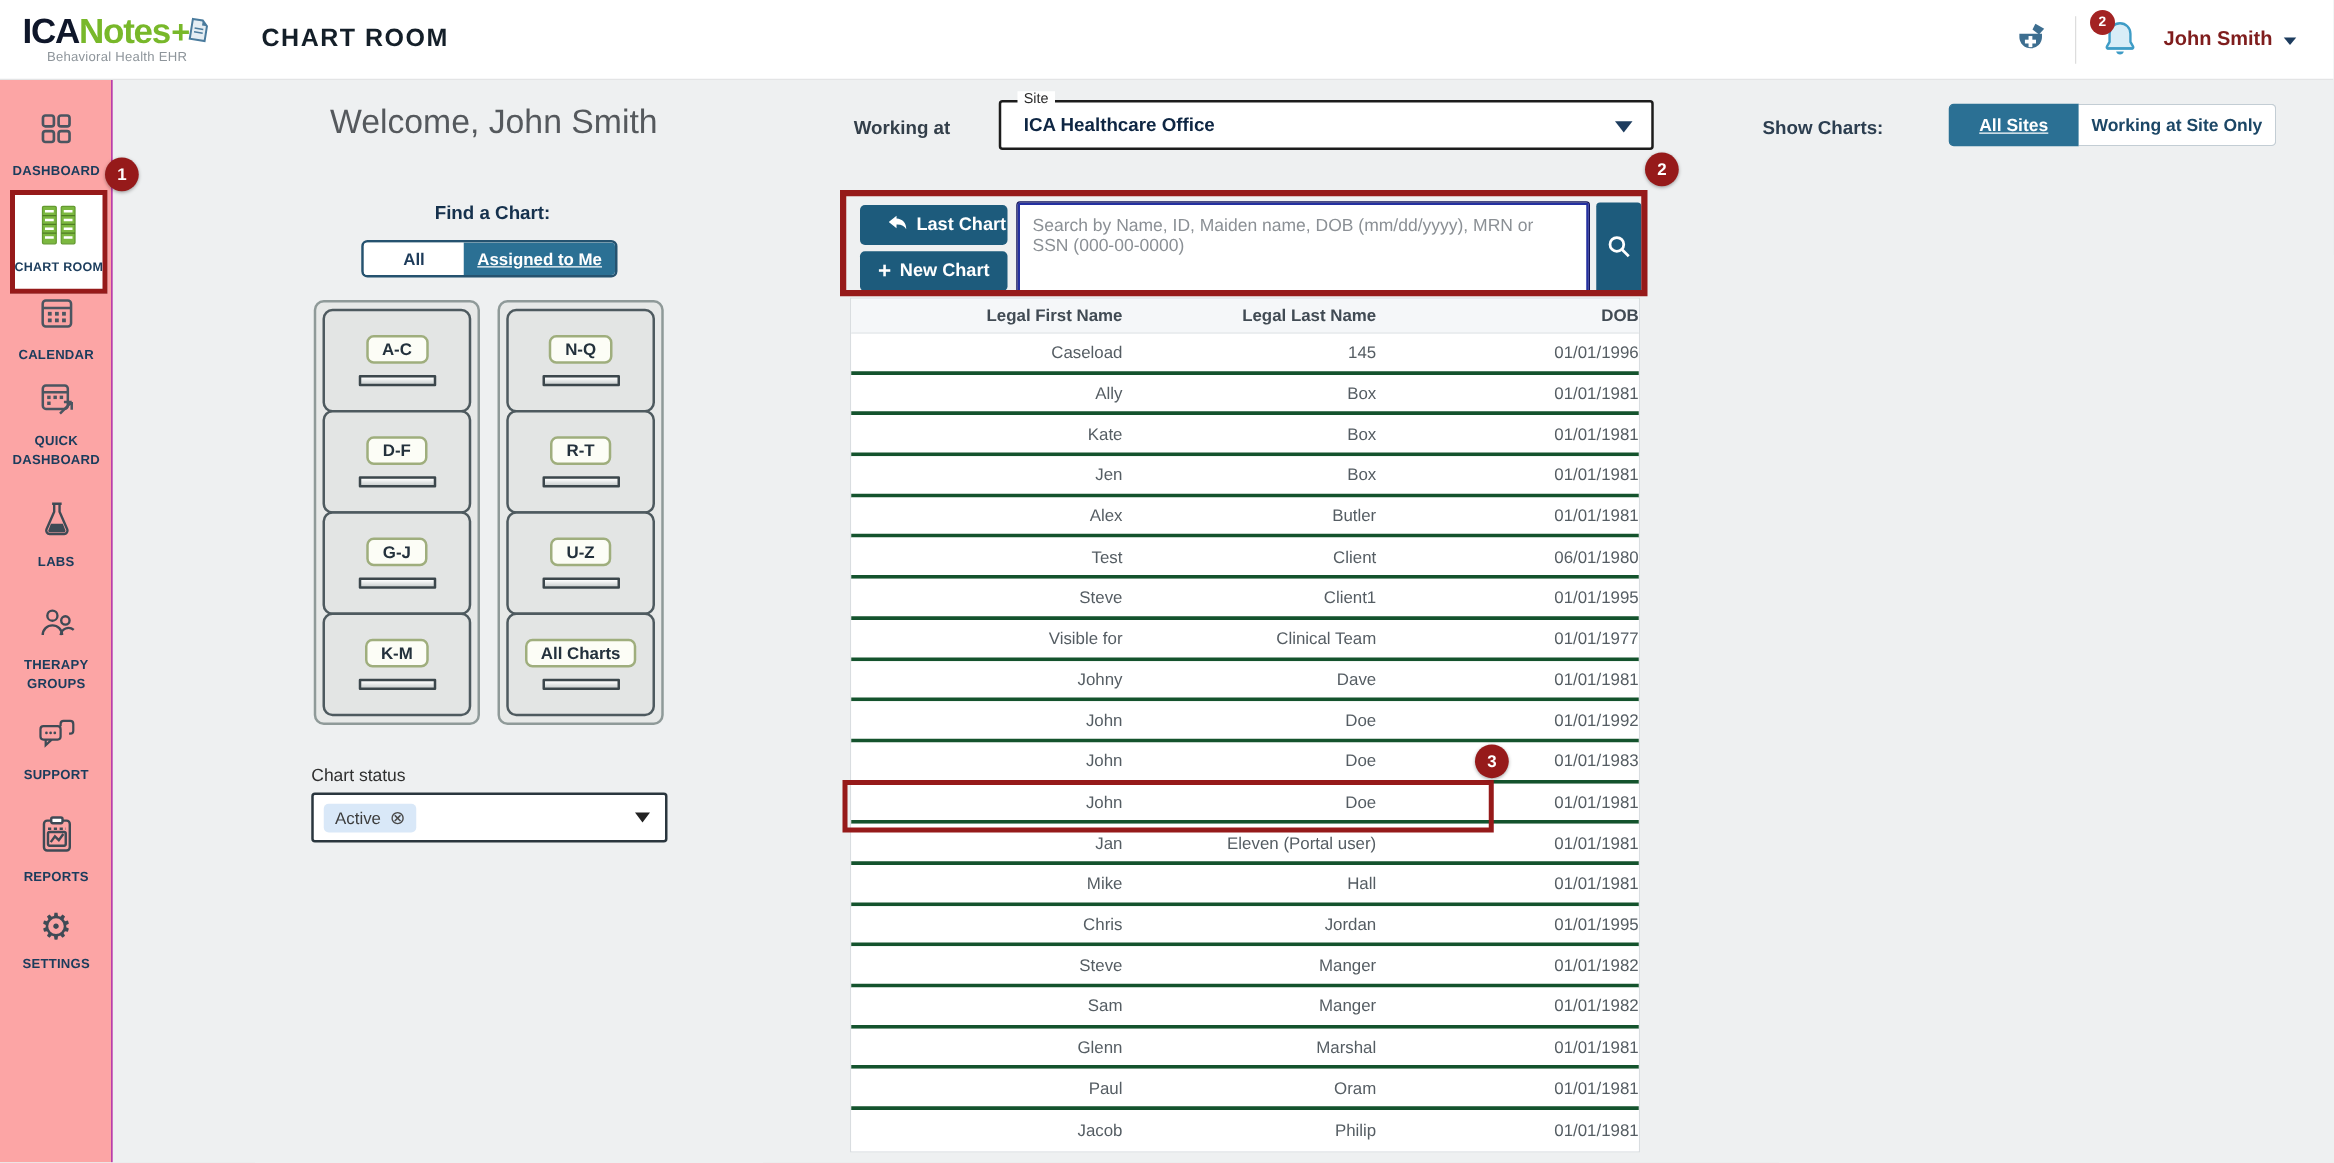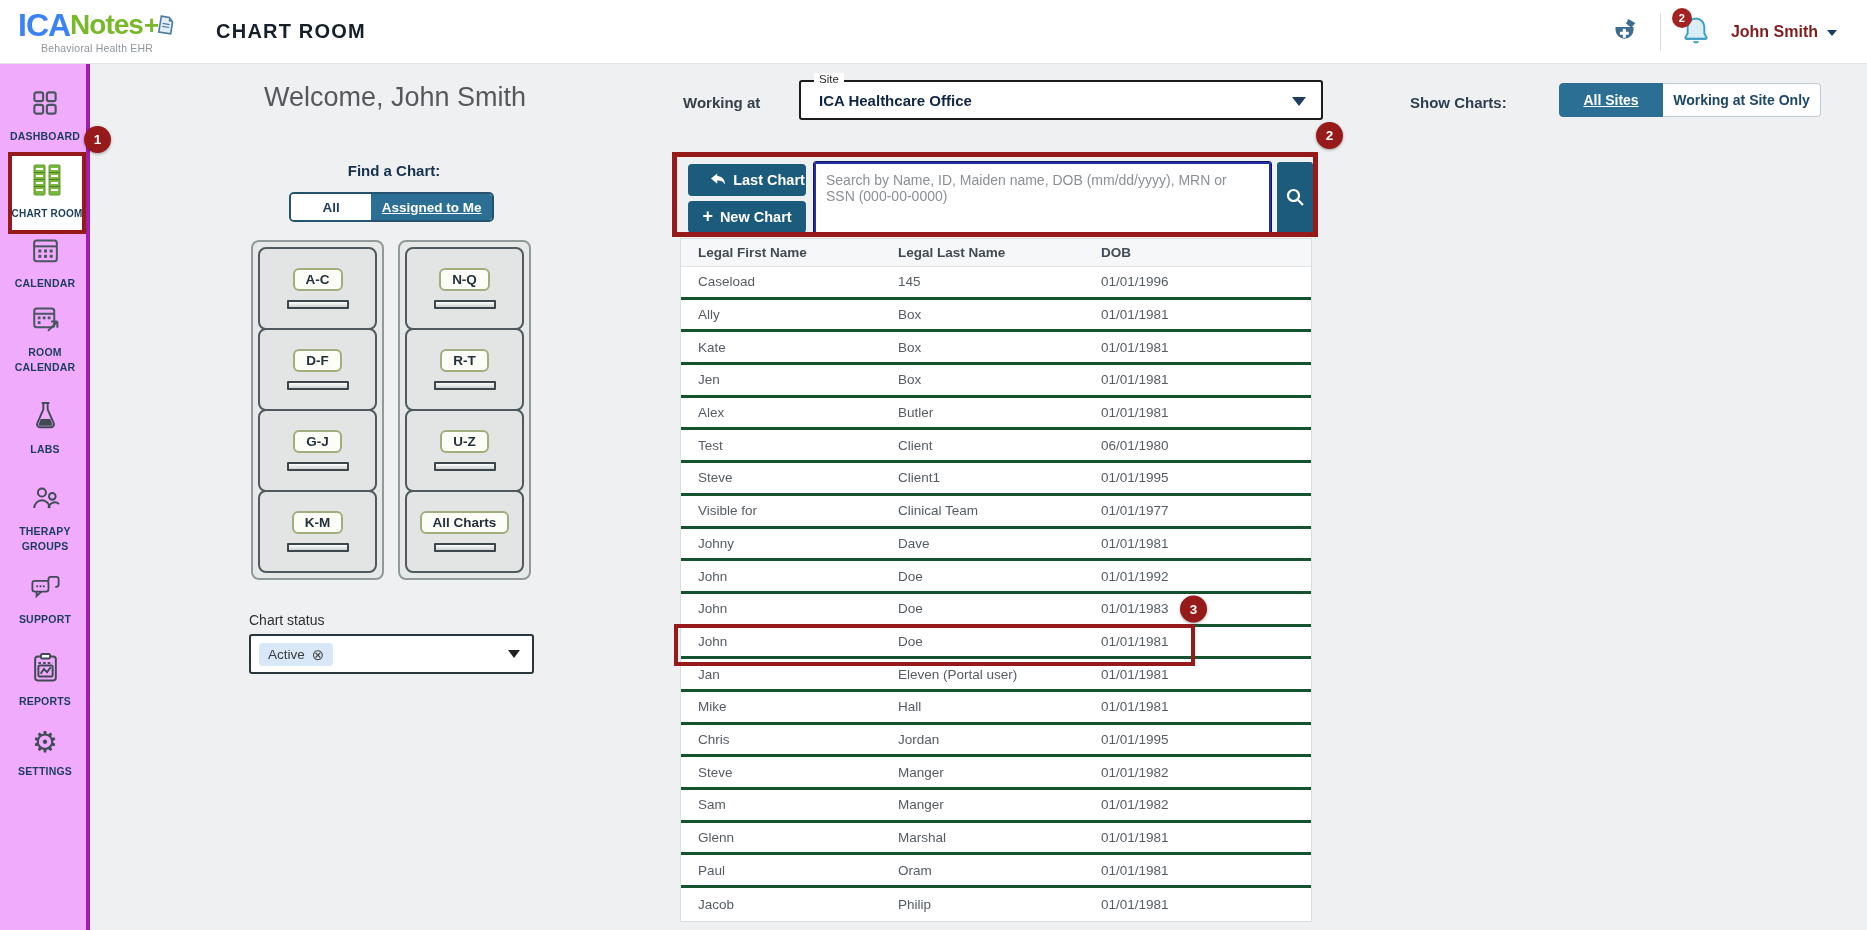--- a/index.html
+++ b/index.html
@@ -9,21 +9,21 @@
     background:#eef0f1; font-family:"Liberation Sans","DejaVu Sans",sans-serif;
   }
   
   .header {
     position:absolute; top:0; left:0; width:1867px; height:64px;
     background:#fff; border-bottom:1px solid #e3e4e5;
     display:flex; align-items:center; z-index:20;
   }
   .logo { margin-left:18px; cursor:pointer; }
   .logo-row { display:flex; align-items:center; line-height:1; }
-  .logo-ica { font-size:32px; font-weight:800; color:#3b82f6; letter-spacing:-1px; }
+  .logo-ica { font-size:28px; font-weight:800; color:#0f172a; letter-spacing:-1px; }
   .logo-notes { font-size:28px; font-weight:700; color:#78b82a; letter-spacing:-1px; }
   .logo-plus { font-size:26px; font-weight:800; color:#78b82a; margin-left:1px; }
   .logo-doc { margin-left:-3px; margin-top:2px; }
   .logo-tagline { font-size:10.5px; color:#8e959b; margin-top:1px; text-align:center; letter-spacing:.2px; }
   .app-title { margin-left:40px; font-size:20px; font-weight:700; color:#141f29; letter-spacing:1.2px; }
   .header-right { margin-left:auto; margin-right:30px; display:flex; align-items:center; gap:20px; }
   .icon-btn { background:none; border:none; cursor:pointer; display:flex; align-items:center; }
   .header-divider { width:1px; height:38px; background:#ddd; }
   .bell-wrap { position:relative; }
   .notif-badge {
@@ -31,21 +31,21 @@
     background:#a32323; color:#fff; font-size:11px; font-weight:700;
     display:flex; align-items:center; justify-content:center;
   }
   .user-menu { display:flex; align-items:center; gap:9px; cursor:pointer; }
   .user-name { font-size:16px; font-weight:700; color:#7f1d1d; }
   .chev-down { width:0; height:0; border-left:5px solid transparent; border-right:5px solid transparent; border-top:6px solid #1d3c5e; margin-top:2px; }
 
   
   .sidebar {
     position:absolute; top:64px; left:0; width:90px; height:866px;
-    background:#f0abfc; border-right:4px solid #a21caf; z-index:15;
+    background:#fca5a5; border-right:1px solid #a21caf; z-index:15;
   }
   .side-item {
     position:absolute; left:0; width:90px; display:flex; flex-direction:column;
     align-items:center; gap:7px; text-align:center; cursor:pointer;
     font-size:10.5px; font-weight:700; color:#1b3c5c; line-height:1.45; letter-spacing:.2px;
   }
   .side-item.active {
     left:8px; width:78px; border:4px solid #961a1a; padding:7px 0 9px; gap:5px; font-size:10px;
     white-space:nowrap; background:#fff;
   }
@@ -122,21 +122,21 @@
   .search-box {
     position:absolute; left:814px; top:162px; width:457px; height:73px; background:#fff;
     border:2px solid #2430a0; outline:1px solid #14145e; border-radius:2px;
     resize:none; padding:8px 10px; font-family:inherit; font-size:14px; color:#333;
   }
   .search-box::placeholder { color:#8b9095; }
   .search-btn { position:absolute; left:1277px; top:162px; width:36px; height:73px; border-radius:3px; }
 
   
   .patients-table { position:absolute; left:680px; top:238px; width:632px;
-    background:#fff; border:1px solid #d9dde0; z-index:5; }
+    background:#fff; border:1px solid #d9dde0; z-index:5;text-align:right; }
   .t-head { display:flex; height:28px; align-items:center; background:#f5f7f9;
     border-bottom:1px solid #dfe3e6; font-size:13.5px; font-weight:700; color:#414b54; }
   .t-row { position:relative; display:flex; height:32.7px; align-items:center;
     background:#fff; border-bottom:3px solid #14532d; font-size:13.5px; color:#555d63; cursor:pointer; }
   .t-row:last-child { border-bottom:none; }
   .c1 { width:217px; padding-left:17px; } .c2 { width:203px; } .c3 { flex:1; }
   .row-badge { position:absolute; right:104px; top:50%; transform:translateY(-50%); z-index:7; }
   .t-row.highlighted::after {
     content:""; position:absolute; left:-7px; top:-3px; width:513px; height:34px;
     border:4px solid #961a1a; pointer-events:none; z-index:6;
@@ -264,21 +264,21 @@
           <line x1="3" y1="7.8" x2="19" y2="7.8"></line>
           <g fill="#4b5560" stroke="none">
             <rect x="5.8" y="10" width="2.2" height="2.2"></rect>
               <rect x="9.8" y="10" width="2.2" height="2.2"></rect>
               <rect x="13.8" y="10" width="2.2" height="2.2"></rect>
             <rect x="5.8" y="13.8" width="2.2" height="2.2"></rect>
           </g>
           <path d="M14 21.5 L21.5 14 M21.5 14 v5 M21.5 14 h-5"></path>
         </svg>
       </span>
-      <span>ROOM CALENDAR</span>
+      <span>QUICK DASHBOARD</span>
     </div>
 
     <div class="side-item" style="top:336px">
       <span>
         <svg width="29" height="31" viewBox="0 0 24 26" fill="none" stroke="#3f4a55" stroke-width="1.6">
           <path d="M8.8 2.5 h6.4"></path>
           <path d="M10.2 2.5 v5.4 L5 19.8 a2.3 2.3 0 0 0 2.1 3 h9.8 a2.3 2.3 0 0 0 2.1 -3 L13.8 7.9 V2.5"></path>
           <path d="M8 16 h8 l1.7 4.3 a.9 .9 0 0 1 -.9 1.3 H7.2 a.9 .9 0 0 1 -.9 -1.3 z" fill="#3f4a55" stroke="none"></path>
         </svg>
       </span>

